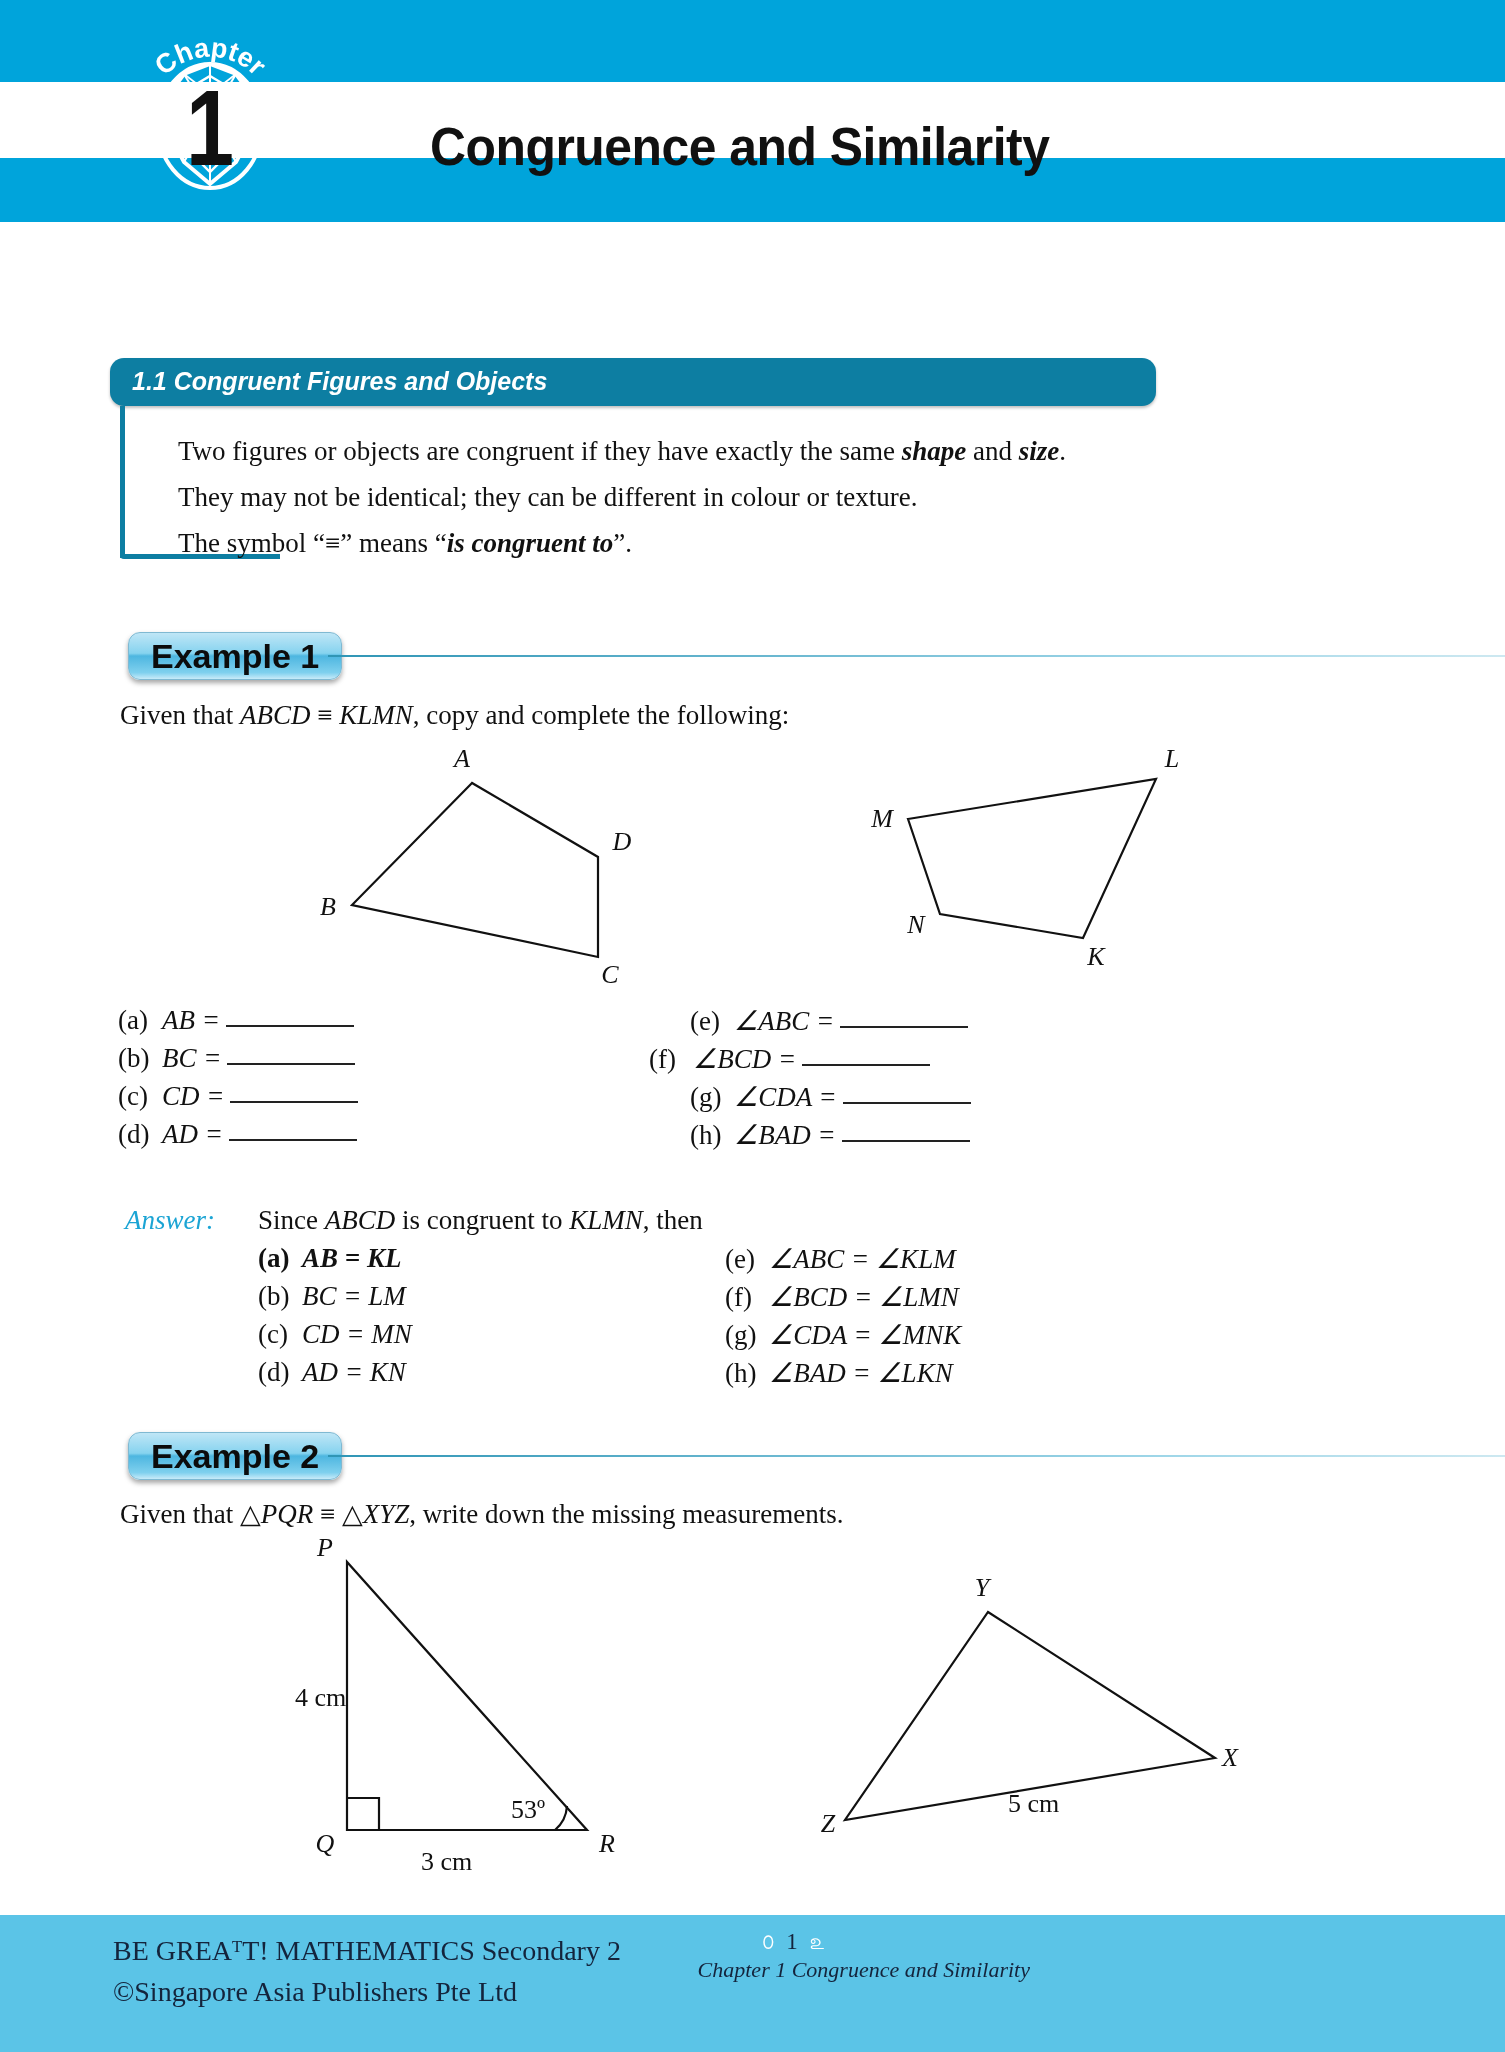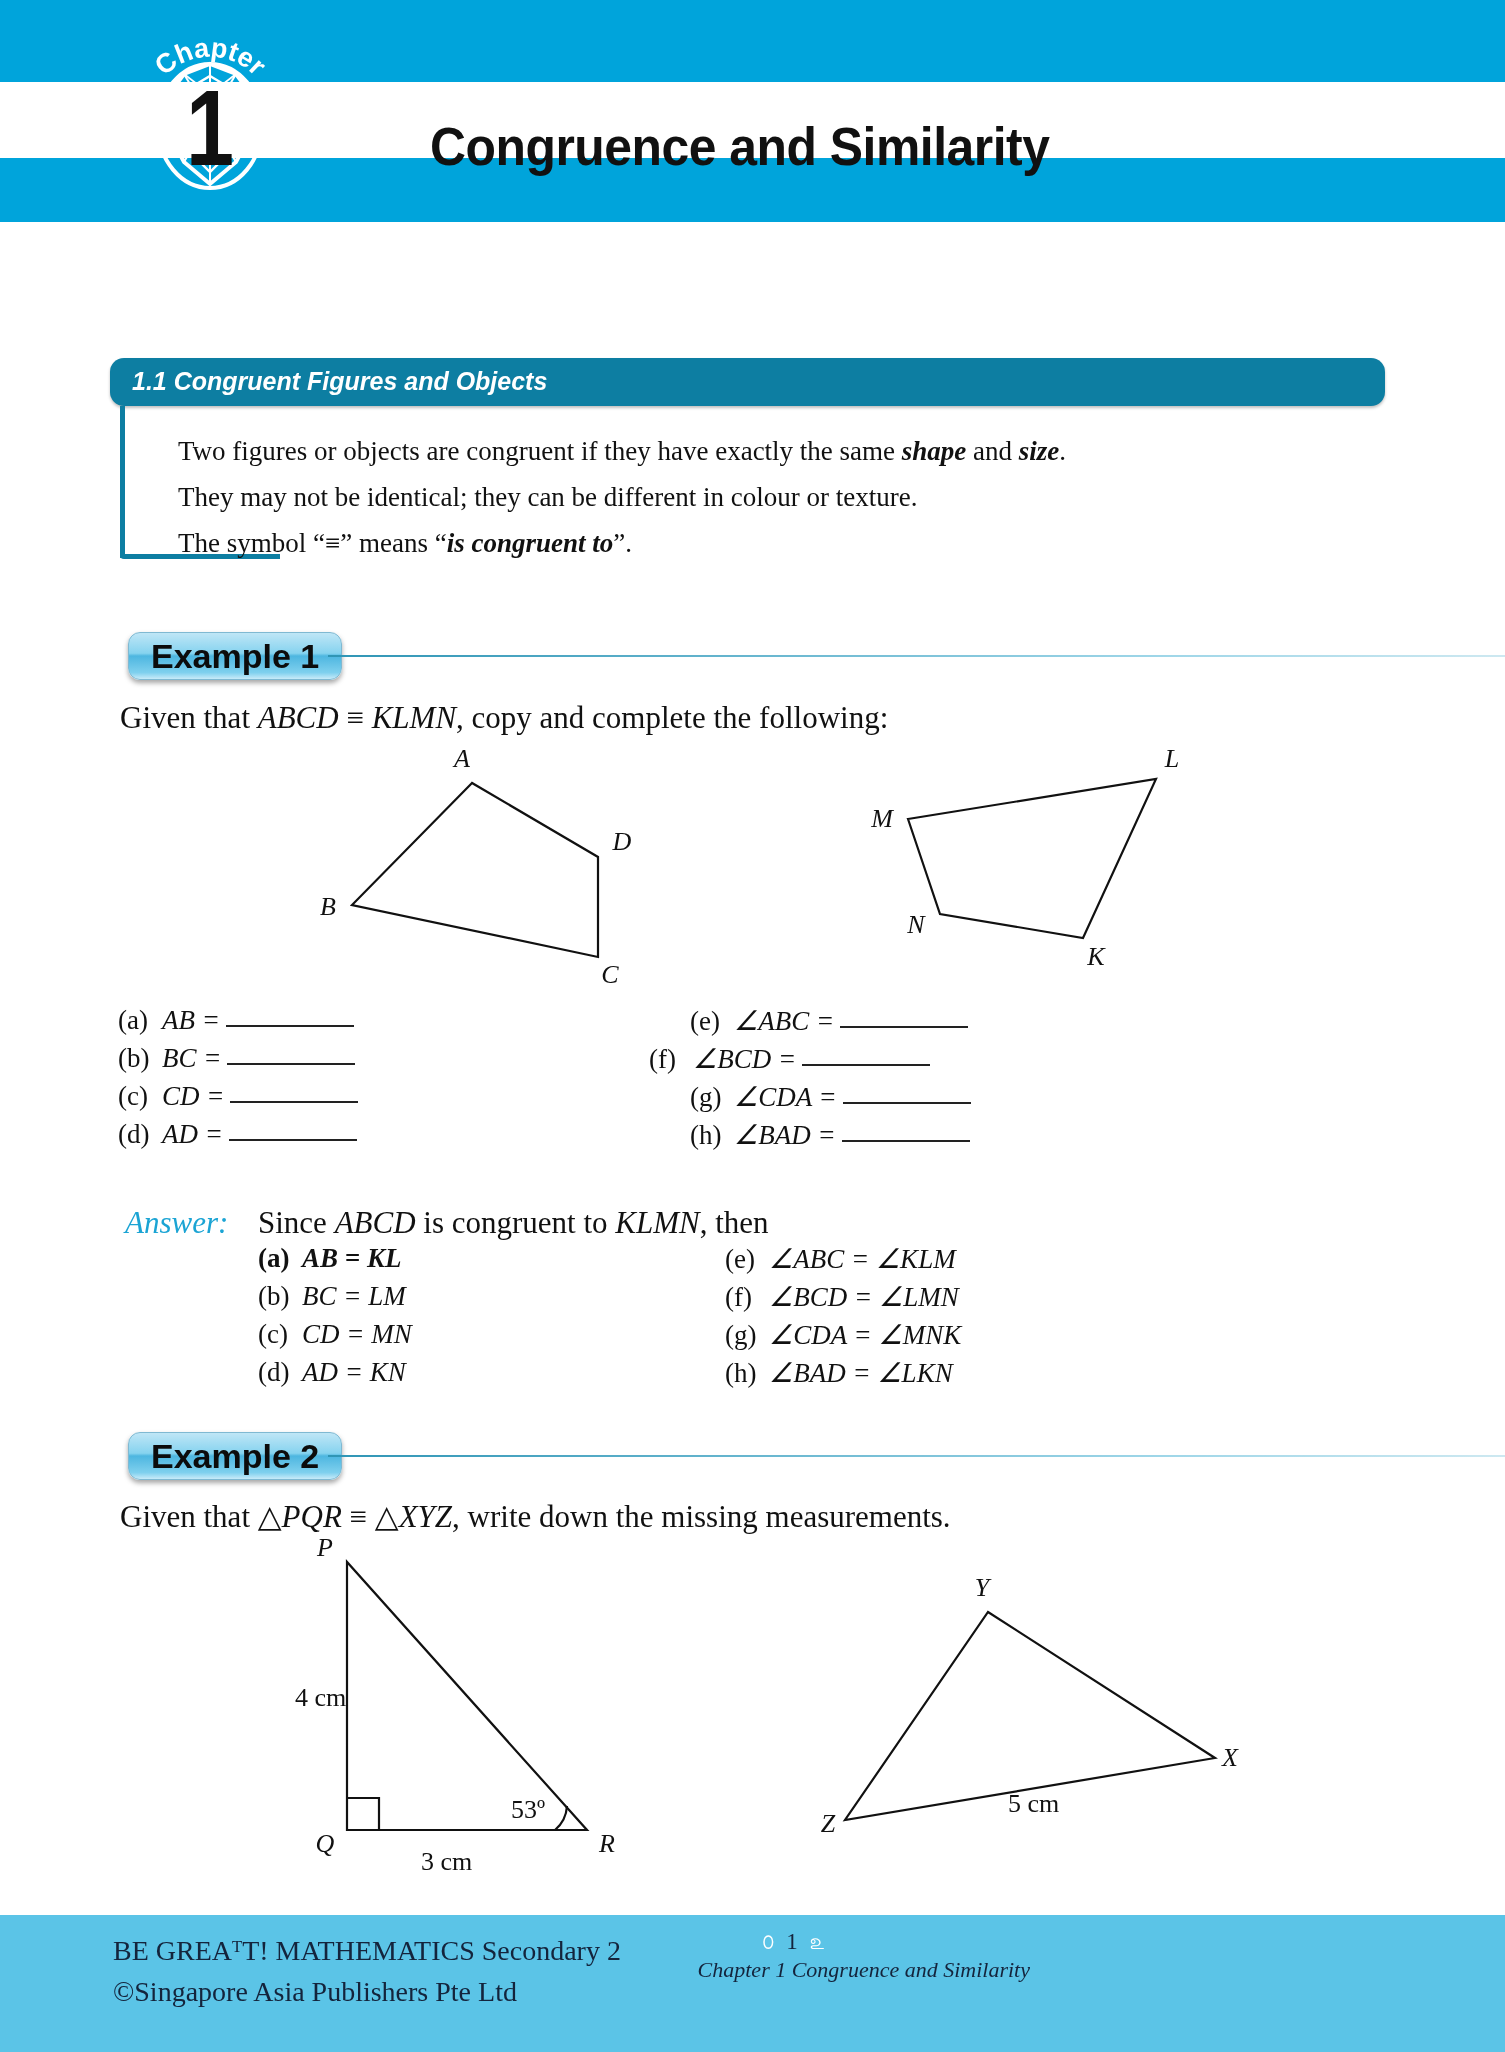--- a/index.html
+++ b/index.html
@@ -28,21 +28,21 @@
     position:absolute;left:0;top:52px;width:140px;
     text-align:center;color:#111111;
     font-family:"Liberation Sans", sans-serif;
     font-weight:bold;font-size:108px;line-height:1;
     transform:scaleX(0.8);
   }
 
   
   #section-box{position:absolute;left:110px;top:358px;width:1275px;}
   #section-bar{
-    position:absolute;left:0;top:0;width:1275px;height:48px;
+    position:absolute;left:0;top:0;width:1046px;height:48px;
     background:#0d7ea2;border-radius:14px 14px 14px 14px;
     box-shadow:0 2px 3px rgba(0,0,0,0.25);
   }
   #section-label{
     position:absolute;left:22px;top:9px;
     font-family:"Liberation Sans", sans-serif;
     font-style:italic;font-weight:bold;font-size:25px;color:#ffffff;
     white-space:nowrap;
   }
   #section-left-rule{
@@ -71,21 +71,21 @@
   .example-badge span{
     font-family:"Liberation Sans", sans-serif;
     font-weight:bold;font-size:34px;color:#0c0c0c;white-space:nowrap;
   }
   .example-rule{
     position:absolute;top:23px;height:2px;
     background:linear-gradient(90deg,#2f95b5,#9ed6e8 70%,#cfe9f1);
   }
 
   
-  .ptext{position:absolute;font-size:31px;color:#111;white-space:nowrap;}
+  .ptext{position:absolute;font-size:27px;color:#111;white-space:nowrap;}
   .ptext i{font-style:italic;}
   .blue-ans{color:#1ba4d4;font-style:italic;}
 
   
   .qitem{position:absolute;font-size:27px;color:#111;white-space:nowrap;}
   .qlabel{display:inline-block;width:44px;}
   .qexpr{display:inline-block;font-style:italic;}
   .blank{
     display:inline-block;border-bottom:2px solid #222;width:128px;
     vertical-align:2px;margin-left:6px;

